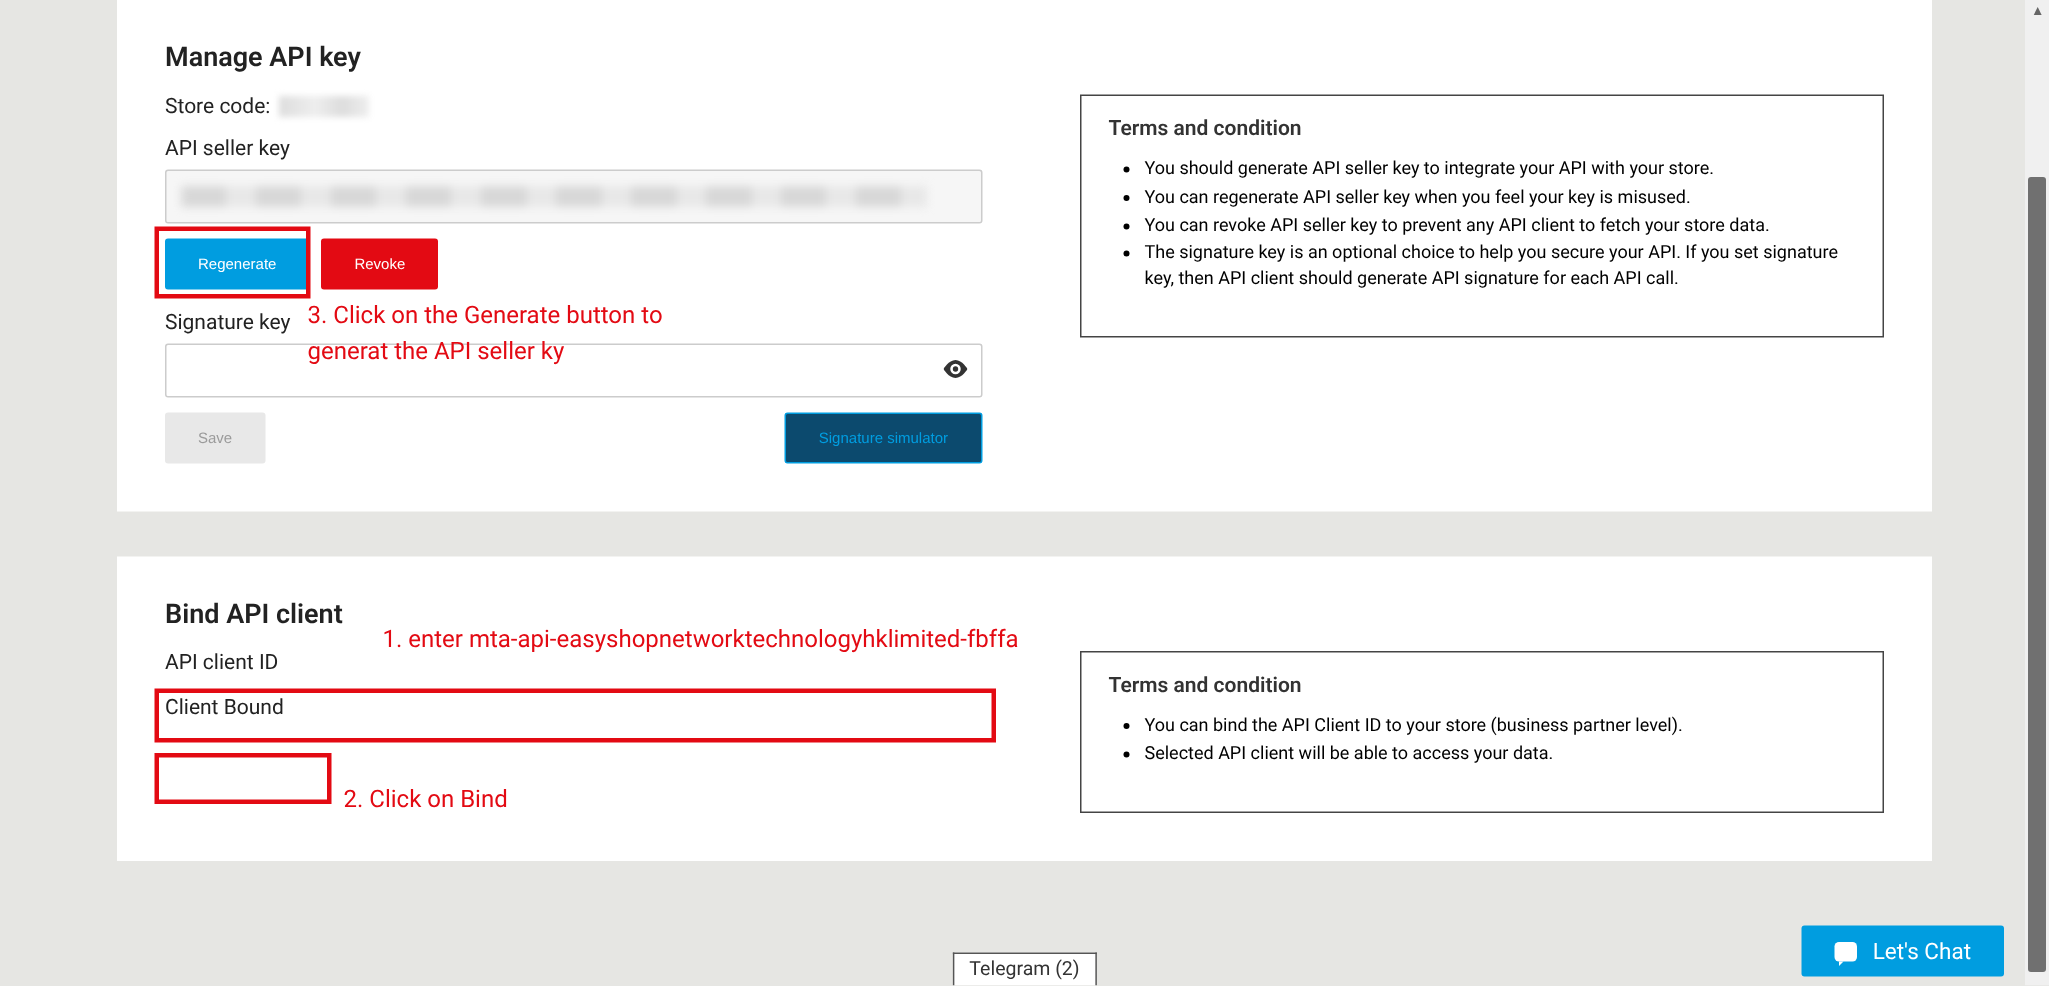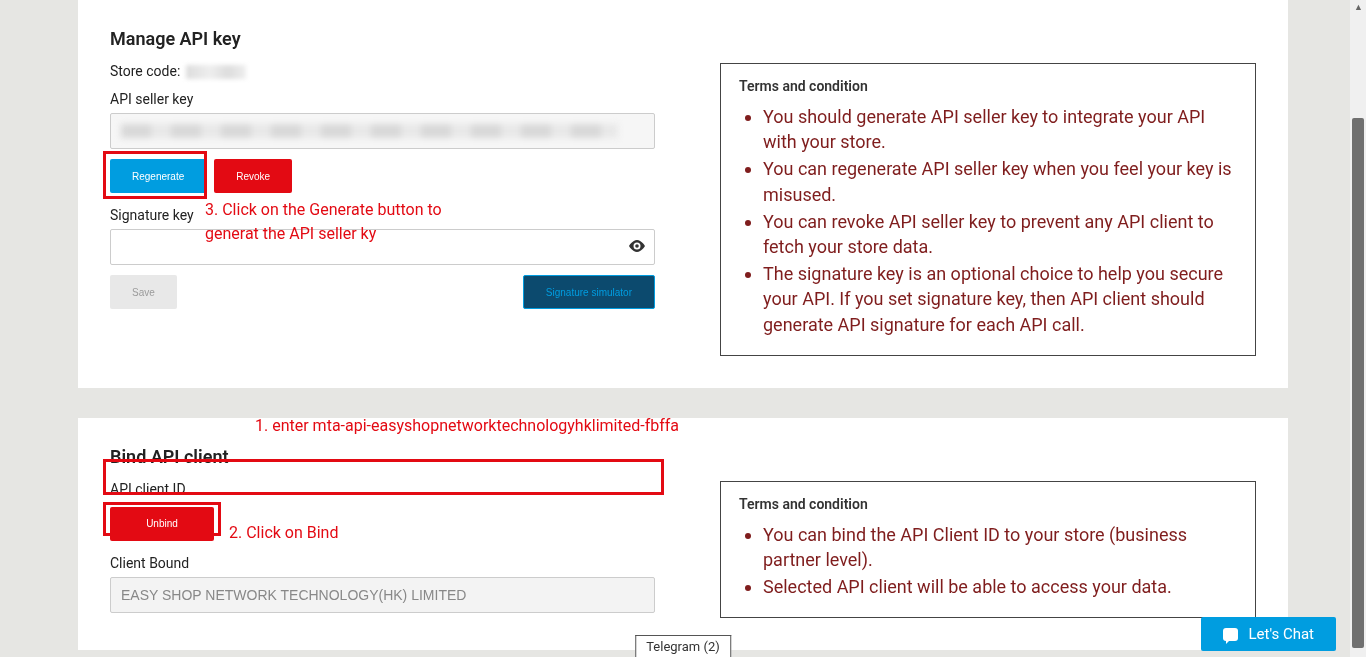--- a/index.html
+++ b/index.html
@@ -128,35 +128,35 @@
     cursor: pointer;
     font-size: 15px;
   }
   .save-sim-row {
     display: flex;
     justify-content: space-between;
     margin-top: 10px;
   }
   .terms-box {
     border: 1px solid #444;
-    padding: 14px 18px 16px 18px;
+    padding: 14px 18px 28px 18px;
   }
   .terms-title {
     font-weight: 600;
     font-size: 14px;
     margin-bottom: 10px;
   }
   .terms-list {
     list-style: disc;
     padding-left: 24px;
   }
   .terms-list li {
-    font-size: 18px;
+    font-size: 12px;
     line-height: 1.4;
-    color: #7f1d1d;
+    color: #000000;
     margin-bottom: 2px;
   }
   .annotation {
     position: absolute;
     color: #e30a13;
     font-size: 16px;
     white-space: nowrap;
   }
   .red-box {
     position: absolute;
@@ -289,26 +289,22 @@
     </div>
   </div>
 
   <div class="panel">
     <div class="panel-title">Bind API client</div>
 
     <div class="two-col">
       <div class="left-col">
         <div class="field-label">API client ID</div>
 
-        <div class="btn-row mt-10">
-          <button class="btn btn-danger" style="min-width:104px">Unbind</button>
-        </div>
 
         <div class="field-label mt-14">Client Bound</div>
-        <input class="text-input disabled" type="text" readonly="" value="EASY SHOP NETWORK TECHNOLOGY(HK) LIMITED" style="">
       </div>
 
       <div class="right-col">
         <div class="terms-box">
           <div class="terms-title">Terms and condition</div>
           <ul class="terms-list">
             <li>You can bind the API Client ID to your store (business partner level).</li>
             <li>Selected API client will be able to access your data.</li>
           </ul>
         </div>

